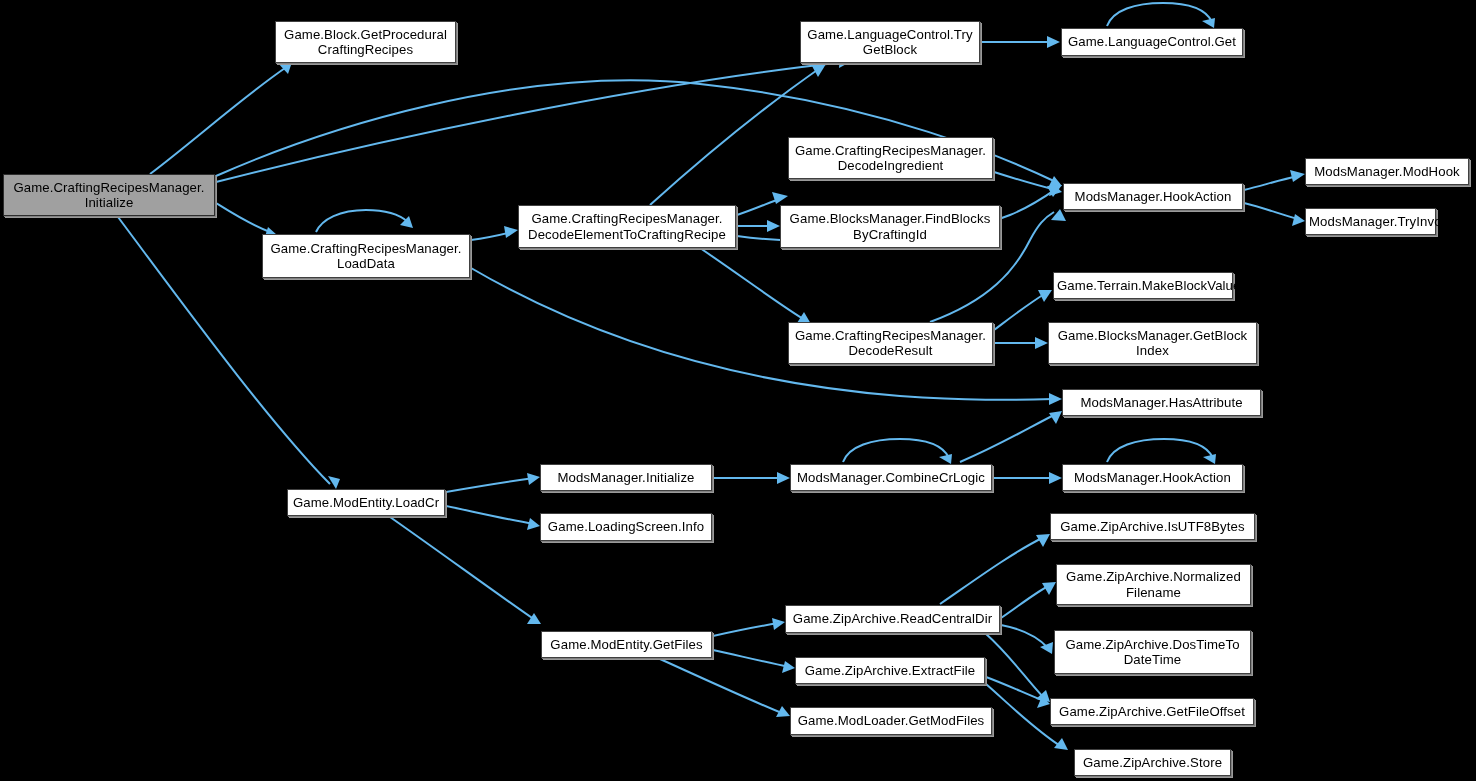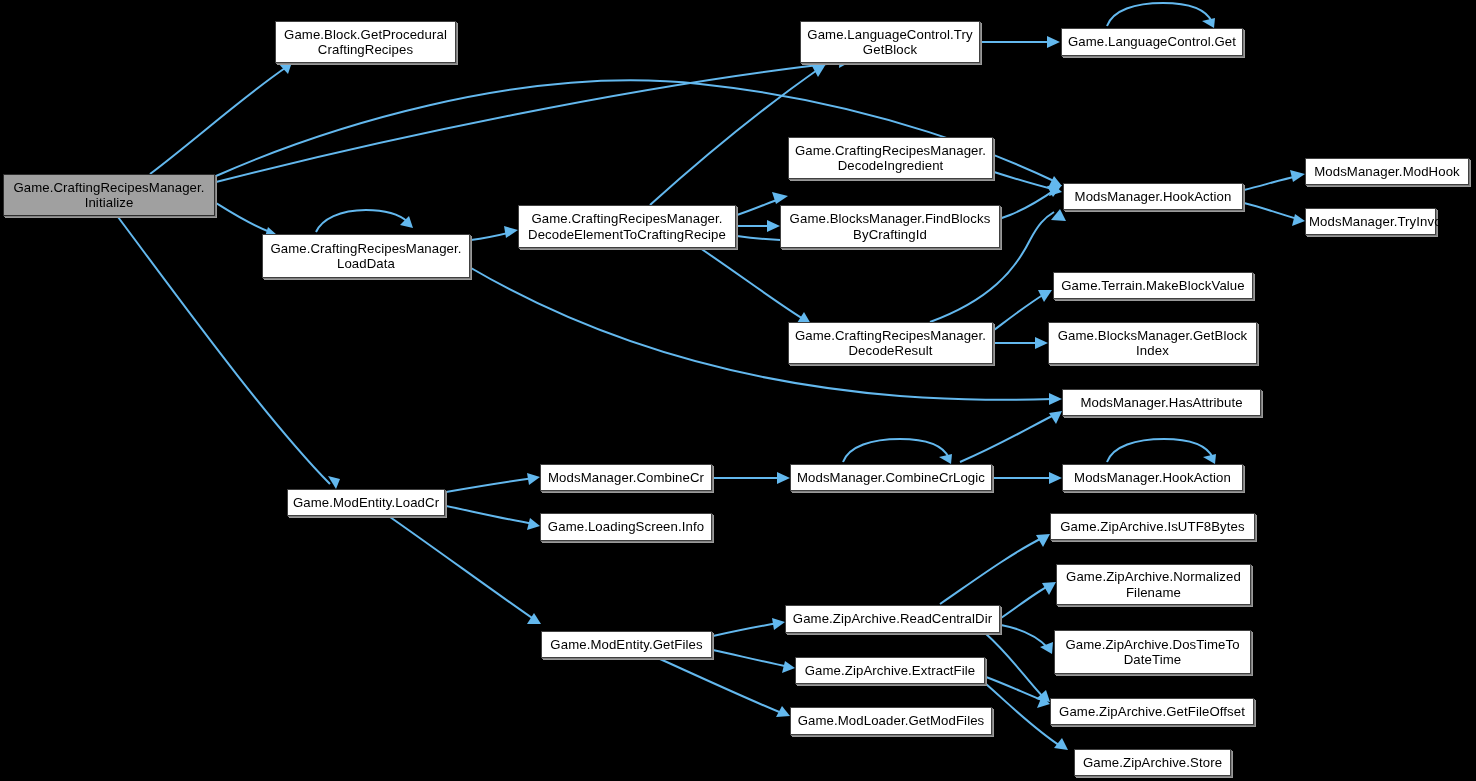--- a/index.html
+++ b/index.html
@@ -145,34 +145,34 @@
       </div>
       <div class="node" style="left: 1305px; top: 158px; width: 164px; height: 27px;">
         <span class="lbl">ModsManager.ModHook</span>
       </div>
       <div class="node" style="left: 1305px; top: 208px; width: 131px; height: 27px;">
         <span class="lbl">ModsManager.TryInvoke</span>
       </div>
       <div class="node" style="left: 788px; top: 322px; width: 205px; height: 42px;">
         <span class="lbl">Game.CraftingRecipesManager.<br>DecodeResult</span>
       </div>
-      <div class="node" style="left: 1053px; top: 272px; width: 200px; height: 27px;">
+      <div class="node" style="left: 1053px; top: 272px; width: 180px; height: 27px;">
         <span class="lbl">Game.Terrain.MakeBlockValue</span>
       </div>
       <div class="node" style="left: 1048px; top: 322px; width: 209px; height: 42px;">
         <span class="lbl">Game.BlocksManager.GetBlock<br>Index</span>
       </div>
       <div class="node" style="left: 1062px; top: 389px; width: 199px; height: 27px;">
         <span class="lbl">ModsManager.HasAttribute</span>
       </div>
       <div class="node" style="left: 287px; top: 489px; width: 158px; height: 27px;">
         <span class="lbl">Game.ModEntity.LoadCr</span>
       </div>
       <div class="node" style="left: 540px; top: 464px; width: 172px; height: 27px;">
-        <span class="lbl">ModsManager.CombineCr</span>
+        <span class="lbl">ModsManager.Initialize</span>
       </div>
       <div class="node" style="left: 790px; top: 464px; width: 202px; height: 27px; align-items: center;">
         <span class="lbl">ModsManager.CombineCrLogic</span>
       </div>
       <div class="node" style="left: 1062px; top: 464px; width: 181px; height: 27px;">
         <span class="lbl">ModsManager.HookAction</span>
       </div>
       <div class="node" style="left: 540px; top: 513px; width: 172px; height: 28px;">
         <span class="lbl">Game.LoadingScreen.Info</span>
       </div>

